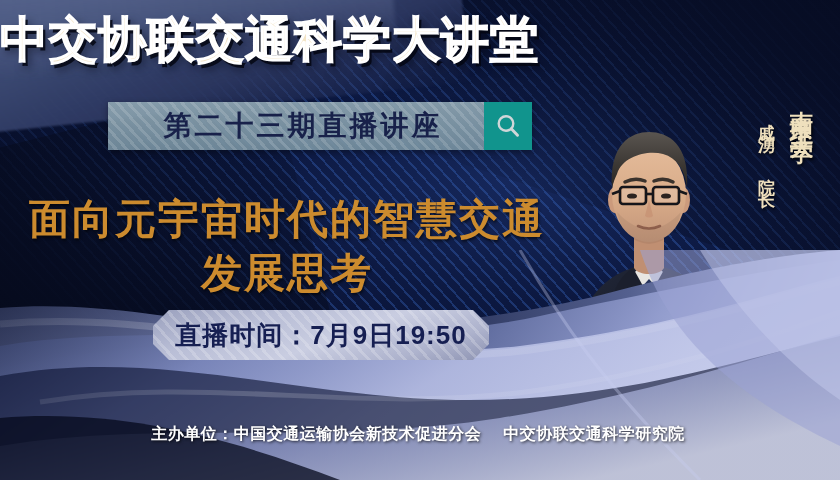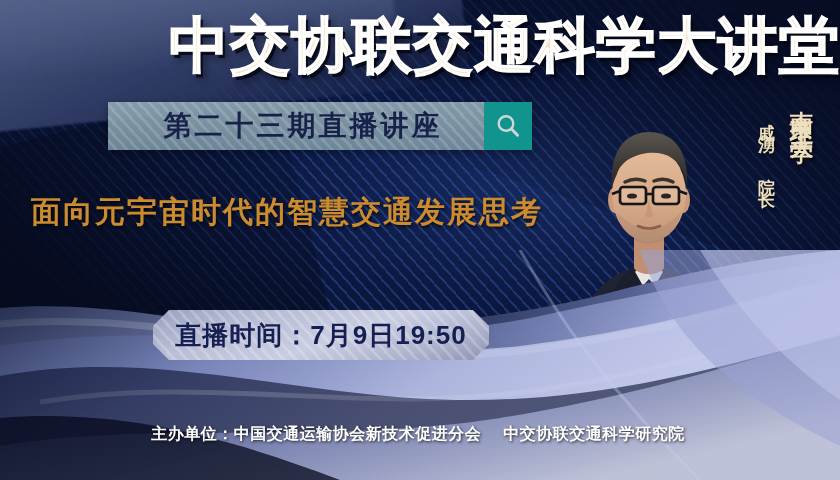--- a/index.html
+++ b/index.html
@@ -63,22 +63,22 @@
     opacity:.95;
   }
 
   
   .waves{position:absolute;left:0;right:0;bottom:0;height:230px;}
   .waves svg{display:block;width:840px;height:230px;}
 
   
   .title{
     position:absolute;left:0;right:0;top:14px;
-    text-align:right;
-    font-size:60px;
+    text-align:left;
+    font-size:48px;
     font-weight:bold;
     letter-spacing:1px;
     line-height:1.08;
     color:#f3e4c6;
     -webkit-text-stroke:1.5px #ffffff;
     text-shadow:
       3px 4px 0 rgba(3,6,18,.85),
       5px 6px 8px rgba(3,6,18,.55);
     white-space:nowrap;
   }
@@ -113,21 +113,21 @@
     background:#11948d;
     display:flex;align-items:center;justify-content:center;
   }
   .search-box svg{display:block;}
 
   
   .topic{
     position:absolute;left:22px;top:192px;
     width:530px;
     text-align:center;
-    font-size:30px;
+    font-size:41px;
     font-weight:bold;
     line-height:1.32;
     letter-spacing:2px;
     color:#cc8b2e;
     text-shadow:1px 2px 3px rgba(0,0,0,.6);
   }
 
   
   .pill{
     position:absolute;left:153px;top:310px;

